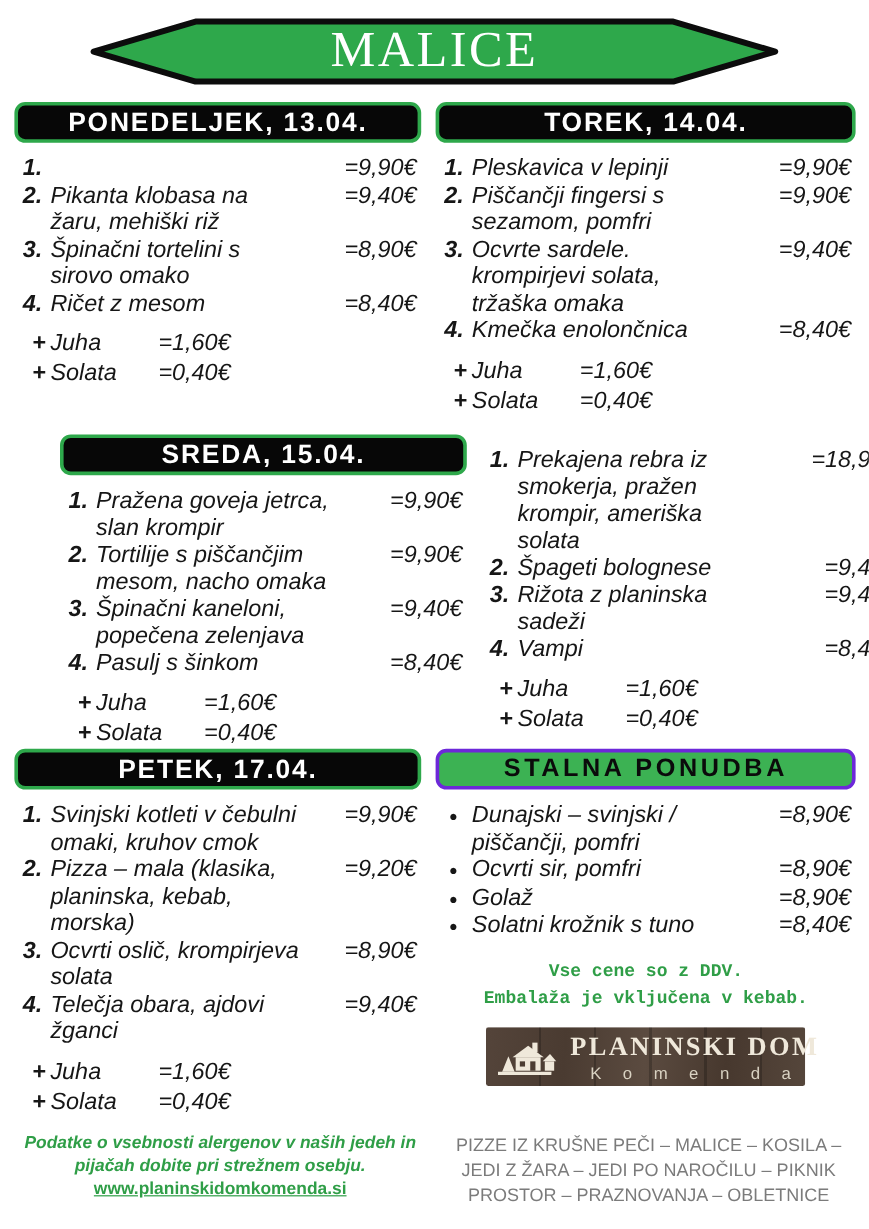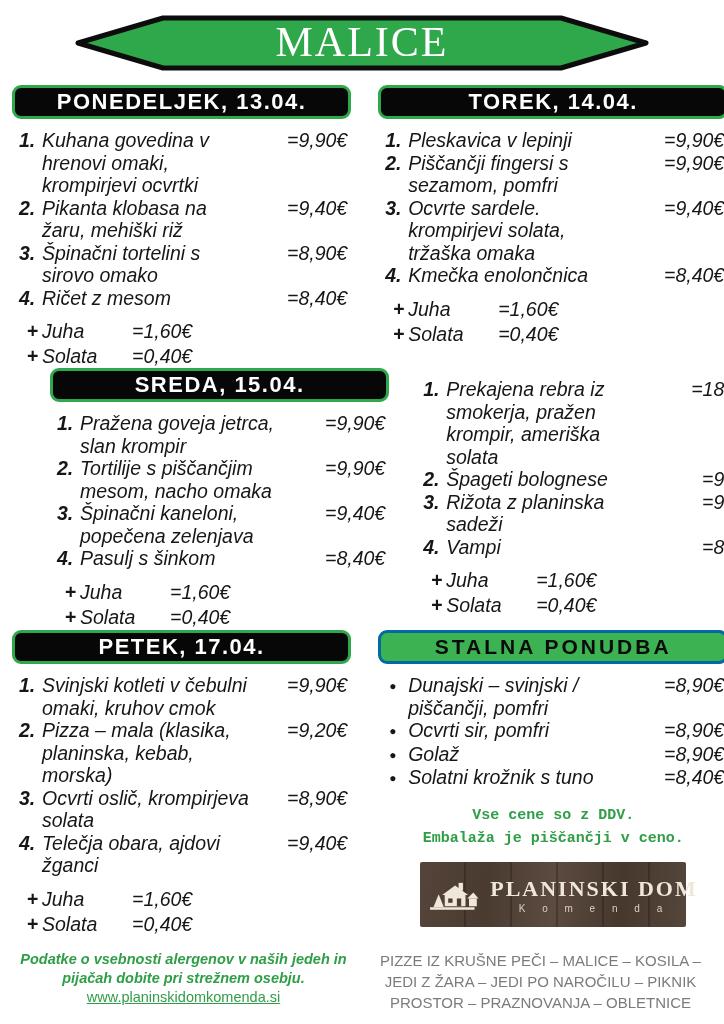--- a/index.html
+++ b/index.html
@@ -16,67 +16,67 @@
   .banner{position:relative;width:578px;height:58px;margin:14px auto 0;}
   .banner svg{position:absolute;inset:0;width:100%;height:100%;}
   .banner-poly{fill:var(--green);stroke:#0c0c0c;stroke-width:5;stroke-linejoin:round;}
   .banner-title{
     position:absolute;inset:0;display:flex;align-items:center;justify-content:center;
     font-family:"Liberation Serif",serif;font-weight:normal;font-size:42px;
     letter-spacing:2px;color:#fff;padding-bottom:2px;
   }
   
   .menu-grid{
-    display:grid;grid-template-columns:1fr 1fr;column-gap:27px;
+    display:grid;grid-template-columns:1fr 1fr;column-gap:12px;
     padding:0 12px;margin-top:13px;align-items:start;
   }
   .menu-sec{width:100%;}
   .menu-sec.r1{min-height:277px;}
   .menu-sec.r2{min-height:262px;margin-left:38px;}
   .sec-header{
     margin:0;height:34px;border-radius:9px;display:flex;align-items:center;justify-content:center;
     font-weight:bold;font-size:22px;letter-spacing:1.5px;
   }
   .sec-header.dark{background:#070707;color:#fff;border:3px solid var(--green);}
-  .sec-header.greenfill{background:var(--stalna-green);color:#0b0b0b;border:3px solid #0369a1;letter-spacing:3px;font-size:21px;}
+  .sec-header.greenfill{background:var(--stalna-green);color:#0b0b0b;border:3px solid #6d28d9;letter-spacing:3px;font-size:21px;}
   .items{margin-top:10px;font-style:italic;font-size:19.5px;line-height:22.5px;}
   .item-row{display:flex;align-items:flex-start;}
   .marker{flex:0 0 30px;padding-left:7px;font-weight:bold;}
   .stalna-sec .marker{font-weight:normal;font-style:normal;font-size:12px;padding-left:11px;padding-top:1px;}
   .itxt{flex:0 0 207px;}
   .iprice{flex:1;text-align:right;padding-right:4px;white-space:nowrap;}
   .extras{margin-top:11px;font-style:italic;font-size:19.5px;line-height:23px;}
   .extra-row{display:flex;margin-top:2px;}
   .xplus{flex:0 0 30px;padding-left:15px;font-weight:bold;font-style:normal;}
   .xlabel{flex:0 0 90px;}
   .xprice{white-space:nowrap;}
   
   .notes{margin-top:14px;text-align:center;color:var(--note-green);font-weight:bold;font-size:15px;line-height:1.55;font-family:Liberation Mono, monospace;}
   .logo{
-    width:266px;height:65px;margin:12px auto 0;display:flex;align-items:center;gap:8px;
+    width:266px;height:49px;margin:12px auto 0;display:flex;align-items:center;gap:8px;
     padding:0 10px;border-radius:2px;
     background:
       repeating-linear-gradient(90deg,rgba(0,0,0,0) 0 44px,rgba(0,0,0,.22) 44px 46px),
       linear-gradient(95deg,#54443a 0%,#4a3b31 25%,#5b4b40 50%,#47382e 75%,#55463b 100%);
   }
   .cabin{flex:0 0 52px;height:40px;}
   .logo-text{flex:1;text-align:center;}
   .logo-name{
     font-family:"Liberation Serif",serif;font-weight:bold;font-size:22px;
     letter-spacing:2px;color:var(--cream);white-space:nowrap;
   }
-  .logo-sub{font-size:10px;letter-spacing:7px;color:#d9d2c2;margin-top:1px;}
+  .logo-sub{font-size:14px;letter-spacing:7px;color:#d9d2c2;margin-top:1px;}
   
   .footer-grid{
     display:grid;grid-template-columns:1fr 1fr;column-gap:14px;
     padding:0 12px;margin-top:14px;align-items:start;
   }
   .foot-left{text-align:center;font-size:14.5px;line-height:19px;}
   .allergen{color:var(--note-green);font-weight:bold;font-style:italic;text-align:right;}
-  .weblink{color:var(--note-green);font-weight:normal;text-decoration:underline;cursor:pointer;}
+  .weblink{color:var(--note-green);font-weight:bold;text-decoration:underline;cursor:pointer;}
   .foot-left p{margin:0;}
   .foot-right{text-align:center;color:var(--gray);font-size:15px;line-height:21px;}
   .foot-right p{margin:0;}
 </style>
 </head>
 <body>
 
 <div class="banner">
   <svg viewBox="0 0 578 58" preserveAspectRatio="none">
     <polygon class="banner-poly" points="5,29 90,4 488,4 573,29 488,54 90,54"></polygon>
@@ -84,21 +84,20 @@
   <div class="banner-title">MALICE</div>
 </div>
 
 <div class="menu-grid">
 
   <section class="menu-sec r1">
     <h2 class="sec-header dark">PONEDELJEK, 13.04.</h2>
     <div class="items">
         <div class="item-row">
           <span class="marker">1.</span>
-          <span class="itxt">Kuhana govedina v hrenovi omaki, krompirjevi ocvrtki</span>
           <span class="iprice">=9,90€</span>
         </div>
         <div class="item-row">
           <span class="marker">2.</span>
           <span class="itxt">Pikanta klobasa na žaru, mehiški riž</span>
           <span class="iprice">=9,40€</span>
         </div>
         <div class="item-row">
           <span class="marker">3.</span>
           <span class="itxt">Špinačni tortelini s sirovo omako</span>
@@ -294,21 +293,21 @@
           <span class="iprice">=8,90€</span>
         </div>
         <div class="item-row">
           <span class="marker">●</span>
           <span class="itxt">Solatni krožnik s tuno</span>
           <span class="iprice">=8,40€</span>
         </div>
       </div>
     <div class="notes">
       <div>Vse cene so z DDV.</div>
-      <div>Embalaža je piščančji v ceno.</div>
+      <div>Embalaža je vključena v kebab.</div>
     </div>
     <div class="logo">
       <svg class="cabin" viewBox="0 0 60 44">
         <g fill="#efe8da">
           <polygon points="4,36 10,21 16,36"></polygon>
           <rect x="33" y="8" width="5" height="9"></rect>
           <polygon points="14,22 29,11 44,22"></polygon>
           <rect x="17" y="22" width="24" height="13"></rect>
           <rect x="2" y="36" width="52" height="3" transform="skewX(-4)"></rect>
           <rect x="45" y="26" width="9" height="9"></rect>

